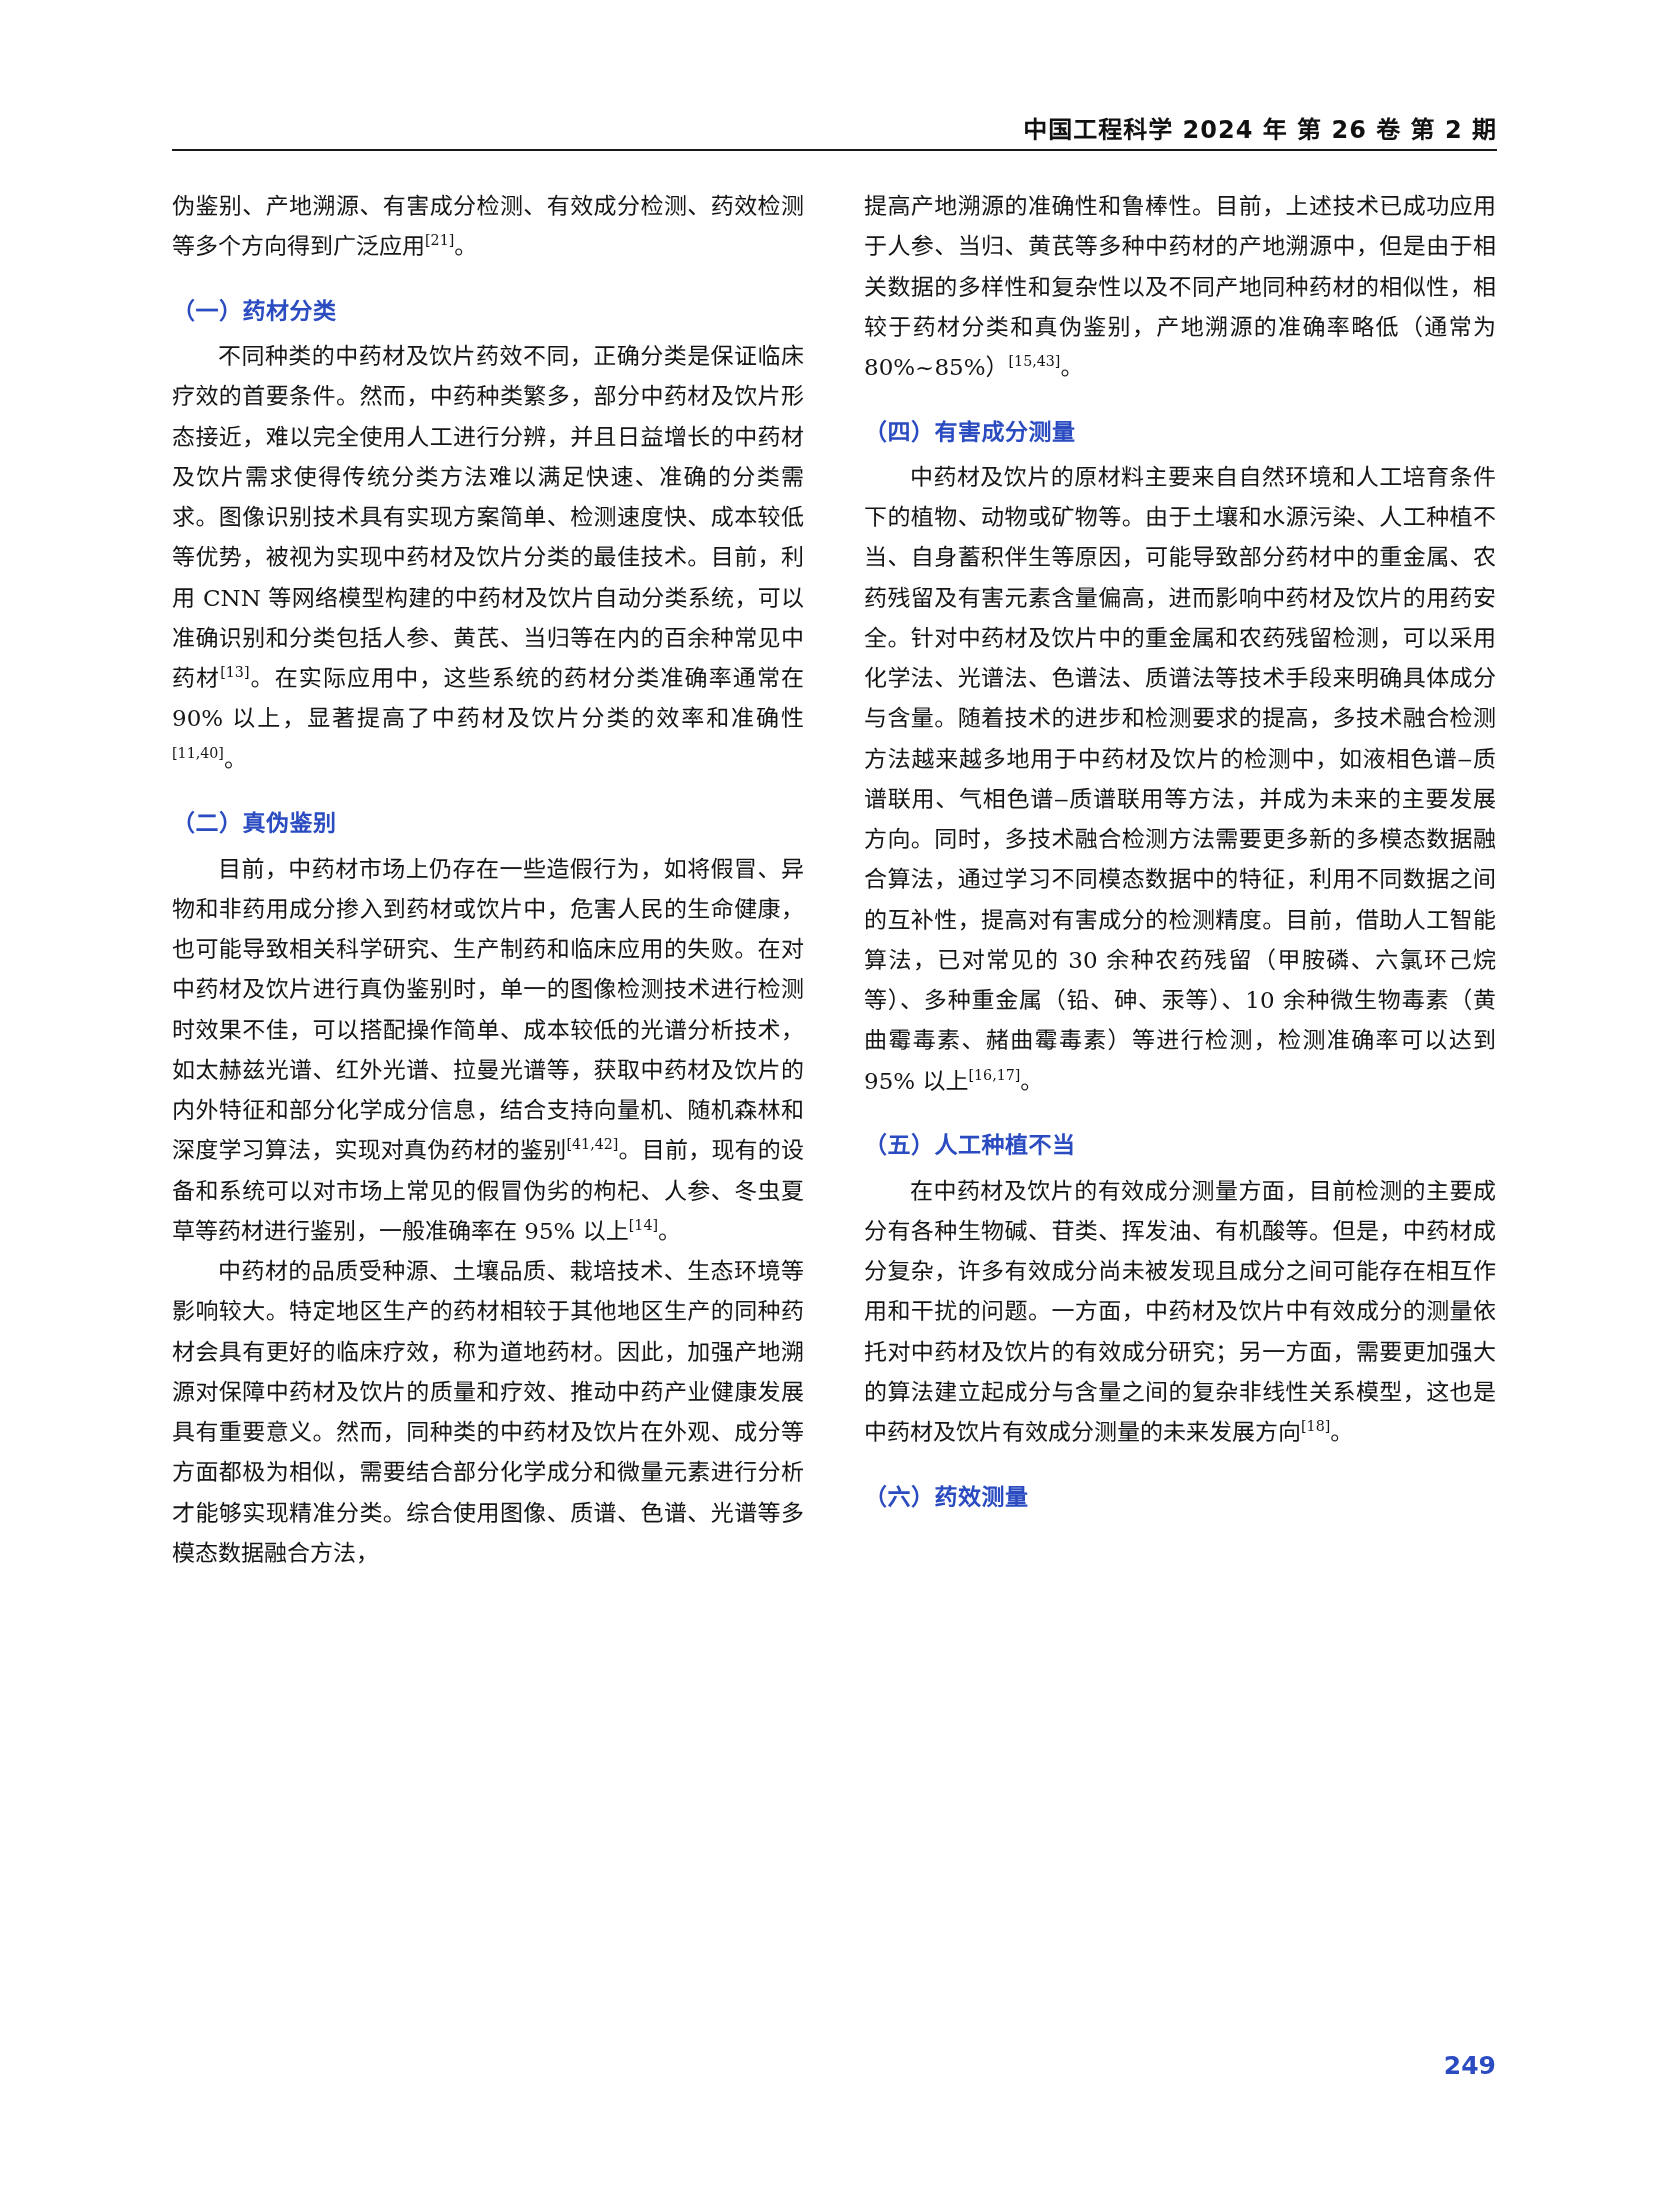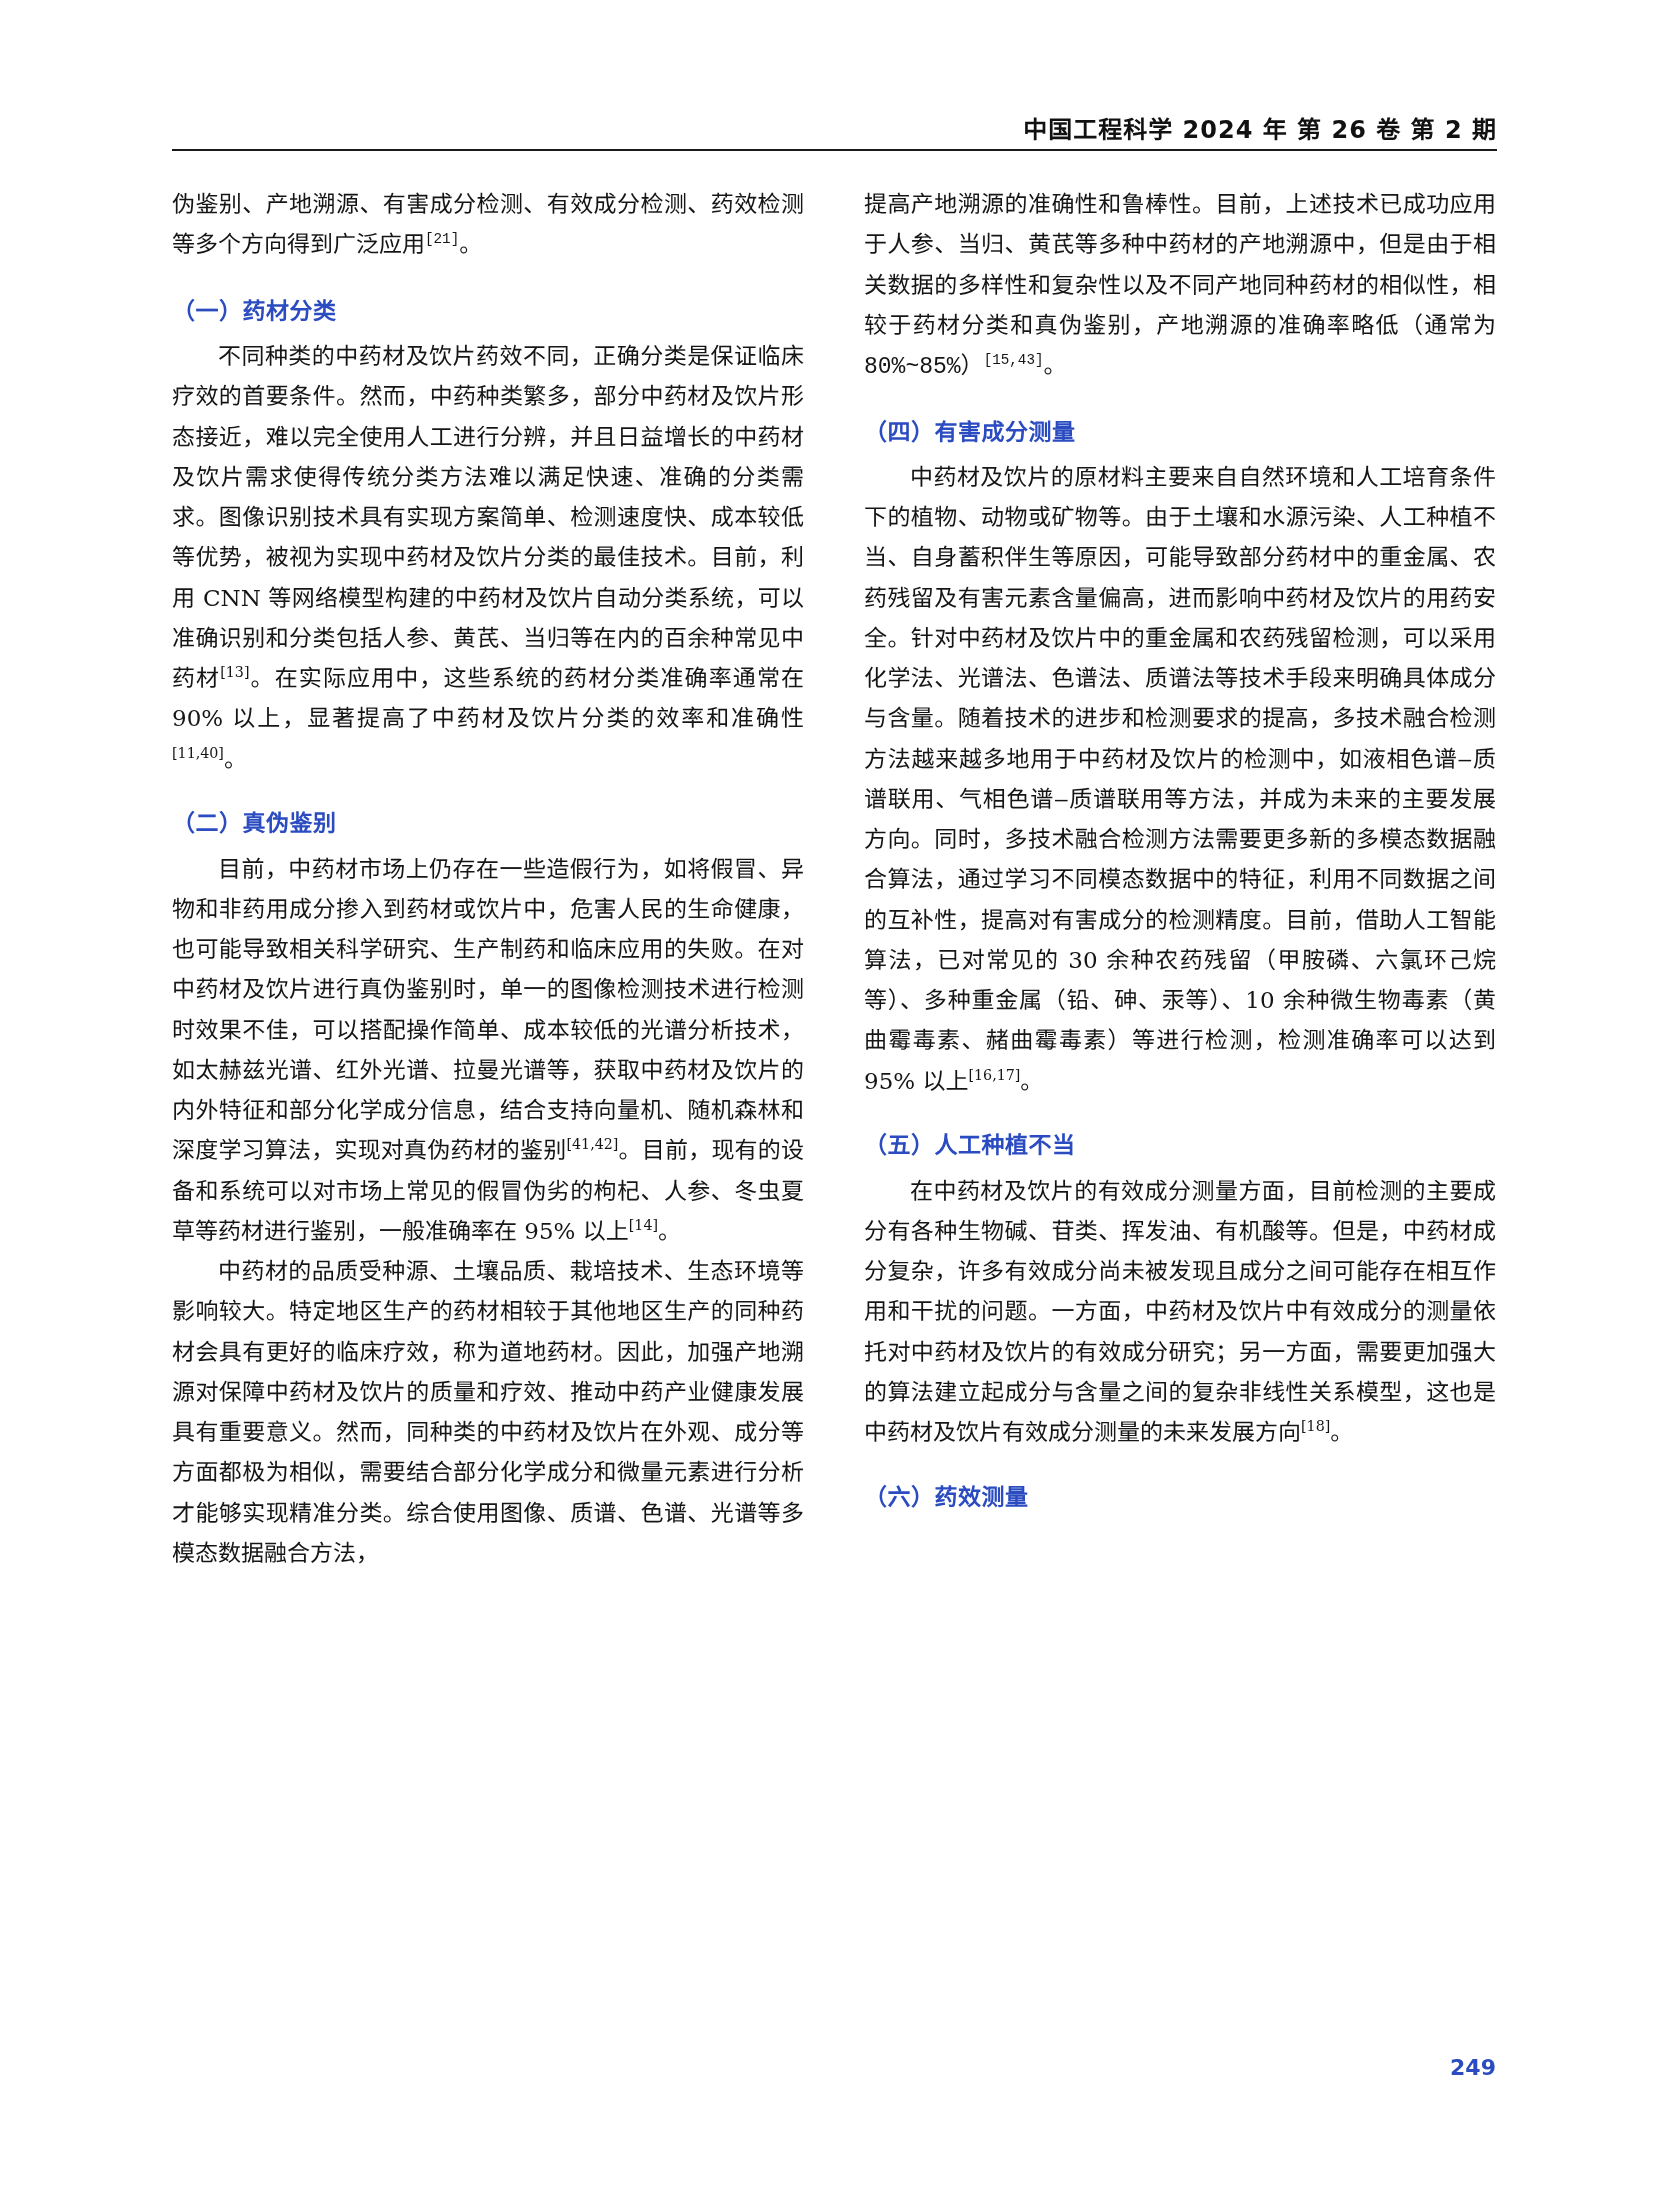--- a/index.html
+++ b/index.html
@@ -50,21 +50,21 @@
     color: #151515;
   }
   .col-left  { left: 172px; }
   .col-right { left: 864px; }
 
   p {
     margin: 0 0 0 0;
     text-indent: 0;
   }
   p.indent { text-indent: 2em; }
-  p.plain  { text-indent: 0; font-family: Liberation Mono, monospace; }
+  p.plain  { text-indent: 0; }
 
   .sec-head {
     color: #2b4cc0;
     font-weight: bold;
     font-size: 23px;
     margin: 25.5px 0 3.9px 0;
     letter-spacing: 0.5px;
     font-family: Liberation Serif, serif;
   }
 
@@ -73,21 +73,21 @@
     vertical-align: super;
     line-height: 0;
   }
 
   
   .folio {
     position: absolute;
     right: 171px;
     bottom: 127px;
     font-family: "DejaVu Sans", "Liberation Sans", sans-serif;
-    font-size: 22px;
+    font-size: 25px;
     font-weight: bold;
     color: #2b4cc0;
   }
 </style>
 </head>
 <body>
 
 <div class="page">
 
   <div class="header">中国工程科学  2024 年  第 26 卷  第 2 期</div>

